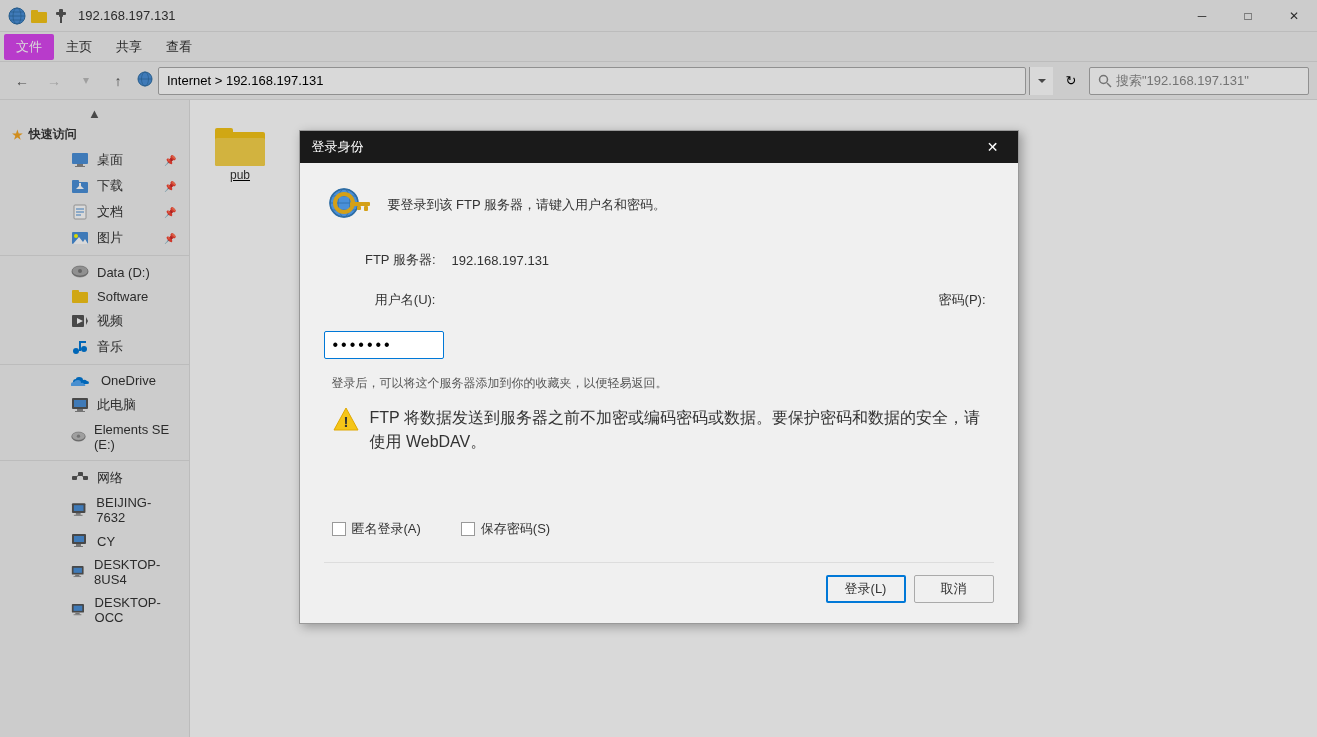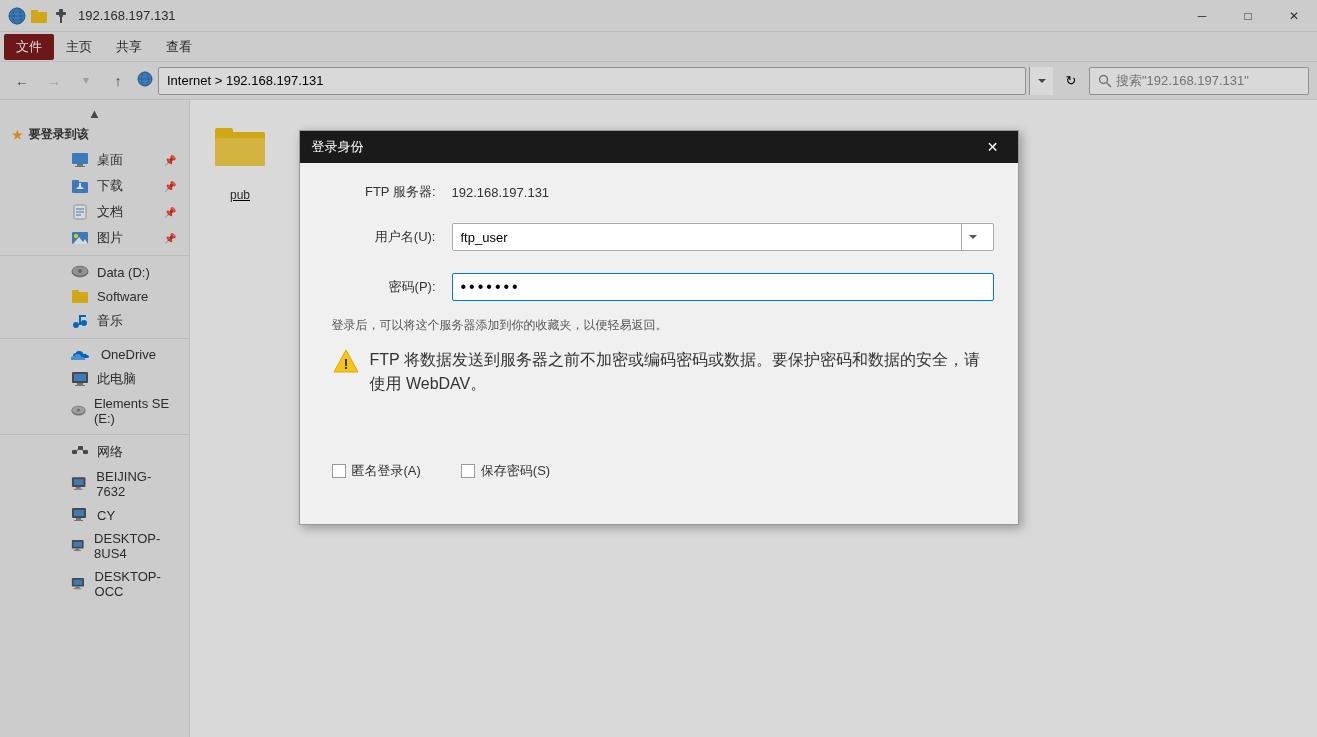--- a/index.html
+++ b/index.html
@@ -67,21 +67,21 @@
       padding: 0 4px;
       border-bottom: 1px solid #ddd;
     }
     .menu-item {
       padding: 4px 12px;
       cursor: pointer;
       font-size: 13px;
       color: #333;
       border-radius: 2px;
     }
-    .menu-item.active { background: #7f1d1d; color: white; }
+    .menu-item.active { background: #d946ef; color: white; }
 
     
     .address-bar {
       height: 38px;
       background: #f0f0f0;
       display: flex;
       align-items: center;
       padding: 0 8px;
       gap: 4px;
       border-bottom: 1px solid #ddd;
@@ -200,21 +200,21 @@
       background: white;
       padding: 16px;
       overflow-y: auto;
     }
 
     
     .folder-item-content {
       display: inline-flex;
       flex-direction: column;
       align-items: center;
-      gap: 20px;
+      gap: 0;
       padding: 8px;
       cursor: pointer;
       border-radius: 2px;
       text-decoration: underline;
     }
     .folder-label {
       font-size: 12px;
       color: #333;
     }
 
@@ -523,21 +523,21 @@
   </div>
 
   <div class="main-layout">
 
     <div class="sidebar">
 
       <div class="sidebar-scroll-btn">▲</div>
 
       <div class="sidebar-section-header">
         <span style="color:#f5a623;">★</span>
-        <span>要登录到该</span>
+        <span>快速访问</span>
       </div>
 
       <div class="sidebar-item">
         <svg width="18" height="16" viewBox="0 0 18 16">
           <rect x="1" y="1" width="16" height="11" rx="1" fill="#4a90d9"></rect>
           <rect x="6" y="12" width="6" height="2" fill="#888"></rect>
           <rect x="4" y="14" width="10" height="1" fill="#888"></rect>
         </svg>
         <span>桌面</span>
         <span class="pin-icon">📌</span>
@@ -581,20 +581,28 @@
           <circle cx="9" cy="7" r="2" fill="#777"></circle>
         </svg>
         <span>Data (D:)</span>
       </div>
       <div class="sidebar-item">
         <svg width="18" height="16" viewBox="0 0 18 16">
           <rect x="1" y="4" width="16" height="11" rx="1" fill="#f5c518"></rect>
           <rect x="1" y="2" width="7" height="4" rx="1" fill="#f5c518"></rect>
         </svg>
         <span>Software</span>
+      </div>
+      <div class="sidebar-item">
+        <svg width="18" height="16" viewBox="0 0 18 16">
+          <rect x="1" y="2" width="12" height="12" rx="1" fill="#555"></rect>
+          <polygon points="15,4 17,8 15,12" fill="#555"></polygon>
+          <polygon points="6,5 6,11 12,8" fill="white"></polygon>
+        </svg>
+        <span>视频</span>
       </div>
       <div class="sidebar-item">
         <svg width="18" height="16" viewBox="0 0 18 16">
           <circle cx="5" cy="12" r="3" fill="#0078d7"></circle>
           <circle cx="13" cy="10" r="3" fill="#0078d7"></circle>
           <rect x="8" y="2" width="2" height="10" fill="#0078d7"></rect>
           <rect x="8" y="2" width="7" height="2" fill="#0078d7"></rect>
         </svg>
         <span>音乐</span>
       </div>
@@ -696,34 +704,47 @@
 <div class="dialog-overlay">
   <div class="dialog">
 
     <div class="dialog-title-bar">
       <span class="dialog-title-text">登录身份</span>
       <div class="dialog-close-btn">✕</div>
     </div>
 
     <div class="dialog-content">
 
+      <div class="dialog-header">
+        <div class="dialog-key-icon">
+          
+          <svg width="52" height="52" viewBox="0 0 52 52">
+
+            <circle cx="20" cy="20" r="14" fill="#4a90d9" stroke="#2e6da4" stroke-width="1.5"></circle>
+            <circle cx="20" cy="20" r="14" fill="none" stroke="#2e6da4" stroke-width="1"></circle>
+            <ellipse cx="20" cy="20" rx="6" ry="14" fill="none" stroke="#2e6da4" stroke-width="0.8"></ellipse>
+            <line x1="6" y1="20" x2="34" y2="20" stroke="#2e6da4" stroke-width="0.8"></line>
+            <line x1="8" y1="13" x2="32" y2="13" stroke="#2e6da4" stroke-width="0.7"></line>
+            <line x1="8" y1="27" x2="32" y2="27" stroke="#2e6da4" stroke-width="0.7"></line>
+
+            <circle cx="20" cy="20" r="9" fill="none" stroke="#d4a017" stroke-width="4"></circle>
+
+            <rect x="26" y="19" width="20" height="4" rx="1" fill="#d4a017"></rect>
+            <rect x="40" y="23" width="4" height="5" rx="1" fill="#d4a017"></rect>
+            <rect x="33" y="23" width="4" height="4" rx="1" fill="#d4a017"></rect>
+          </svg>
+        </div>
+        <span class="dialog-header-text">要登录到该 FTP 服务器，请键入用户名和密码。</span>
+      </div>
 
       <div class="dialog-form">
         <span class="form-label">FTP 服务器:</span>
         <span class="form-value">192.168.197.131</span>
 
         <span class="form-label">用户名(U):</span>
-        <div class="form-input" style="display:flex; align-items:center;">
-          <input type="text" class="form-input-field" value="ftp_user" style="border: none; outline: none; font-size: 13px; font-family: inherit; flex: 1 1 0%;">
-          <div class="form-input-dropdown">
-            <svg width="10" height="6">
-                <polygon points="1,1 9,1 5,5" fill="#555"></polygon>
-              </svg>
-          </div>
-        </div>
 
         <span class="form-label">密码(P):</span>
         <div class="password-input-row">
           <input type="password" class="password-input-field" value="1234567" style="border: none; outline: none; font-size: 16px; font-family: inherit; flex: 1 1 0%; letter-spacing: 3px;">
         </div>
       </div>
 
       <div class="dialog-notice">
         <span>登录后，可以将这个服务器添加到你的收藏夹，以便轻易返回。</span>
       </div>
@@ -742,16 +763,20 @@
         <label class="checkbox-label">
           <div class="checkbox-box"></div>
           <span>匿名登录(A)</span>
         </label>
         <label class="checkbox-label">
           <div class="checkbox-box"></div>
           <span>保存密码(S)</span>
         </label>
       </div>
 
+      <div class="dialog-buttons">
+        <button class="dialog-btn primary">登录(L)</button>
+        <button class="dialog-btn">取消</button>
+      </div>
 
     </div>
   </div>
 </div>
 
 </body></html>

